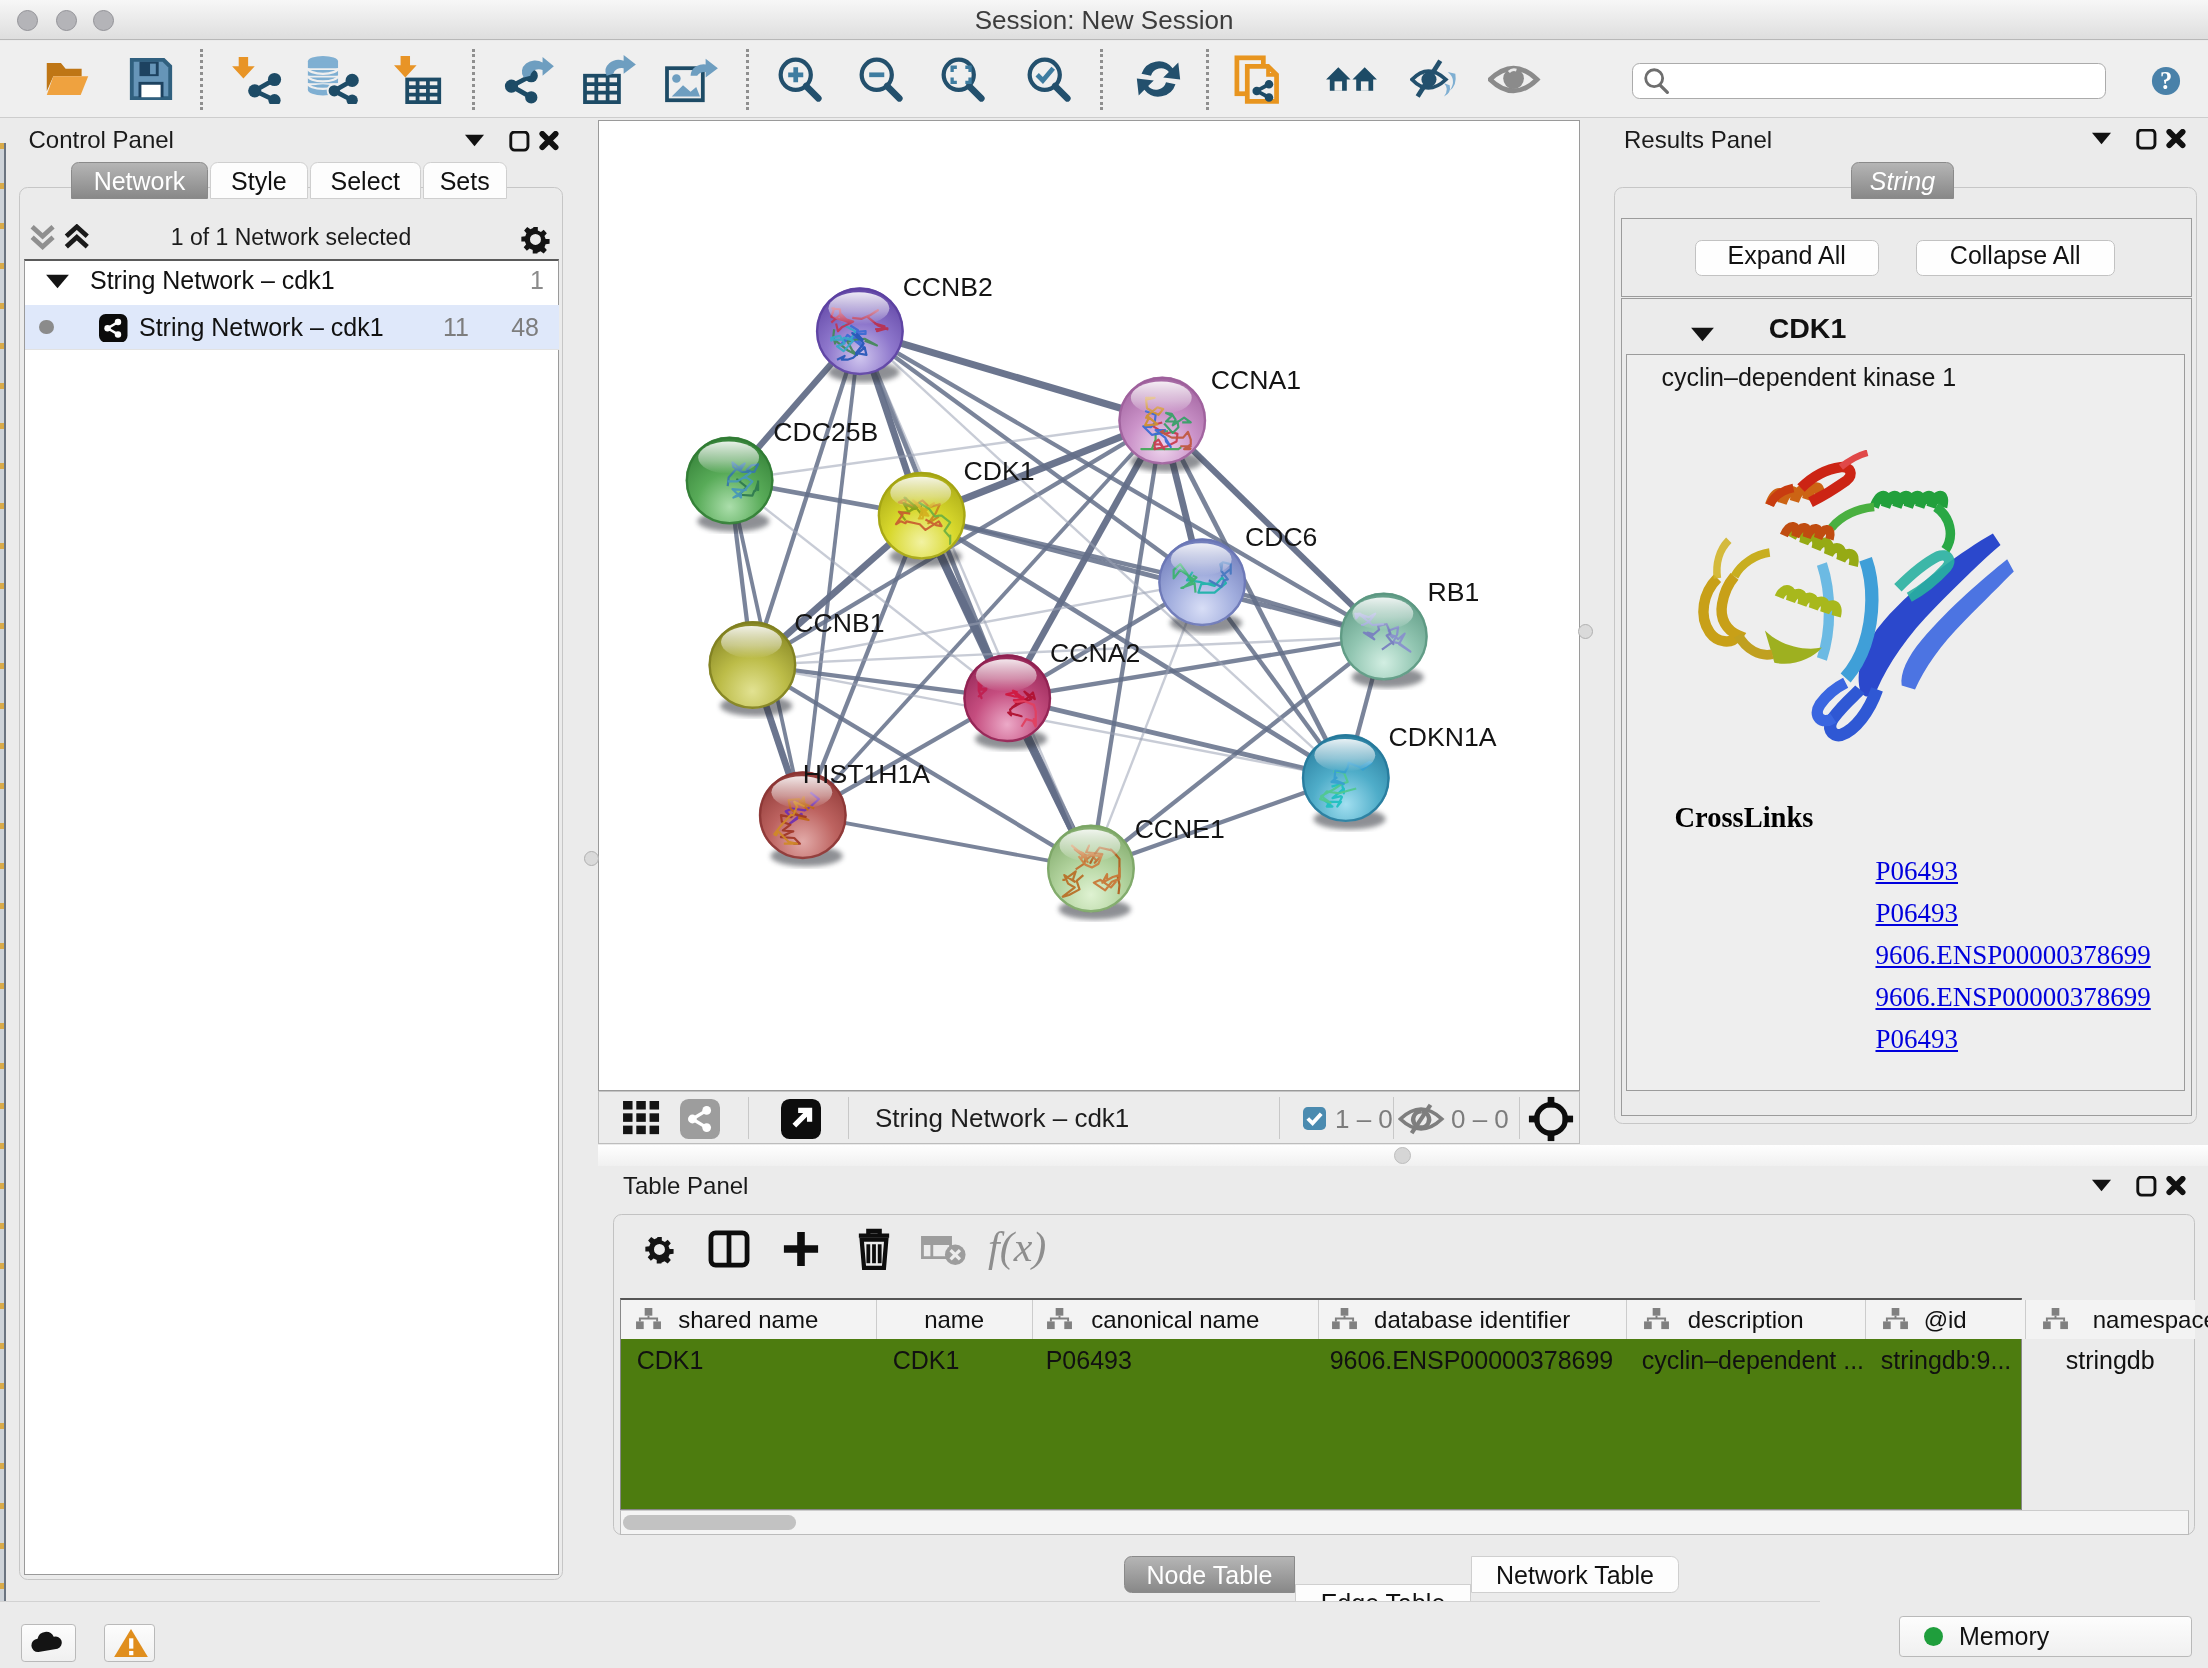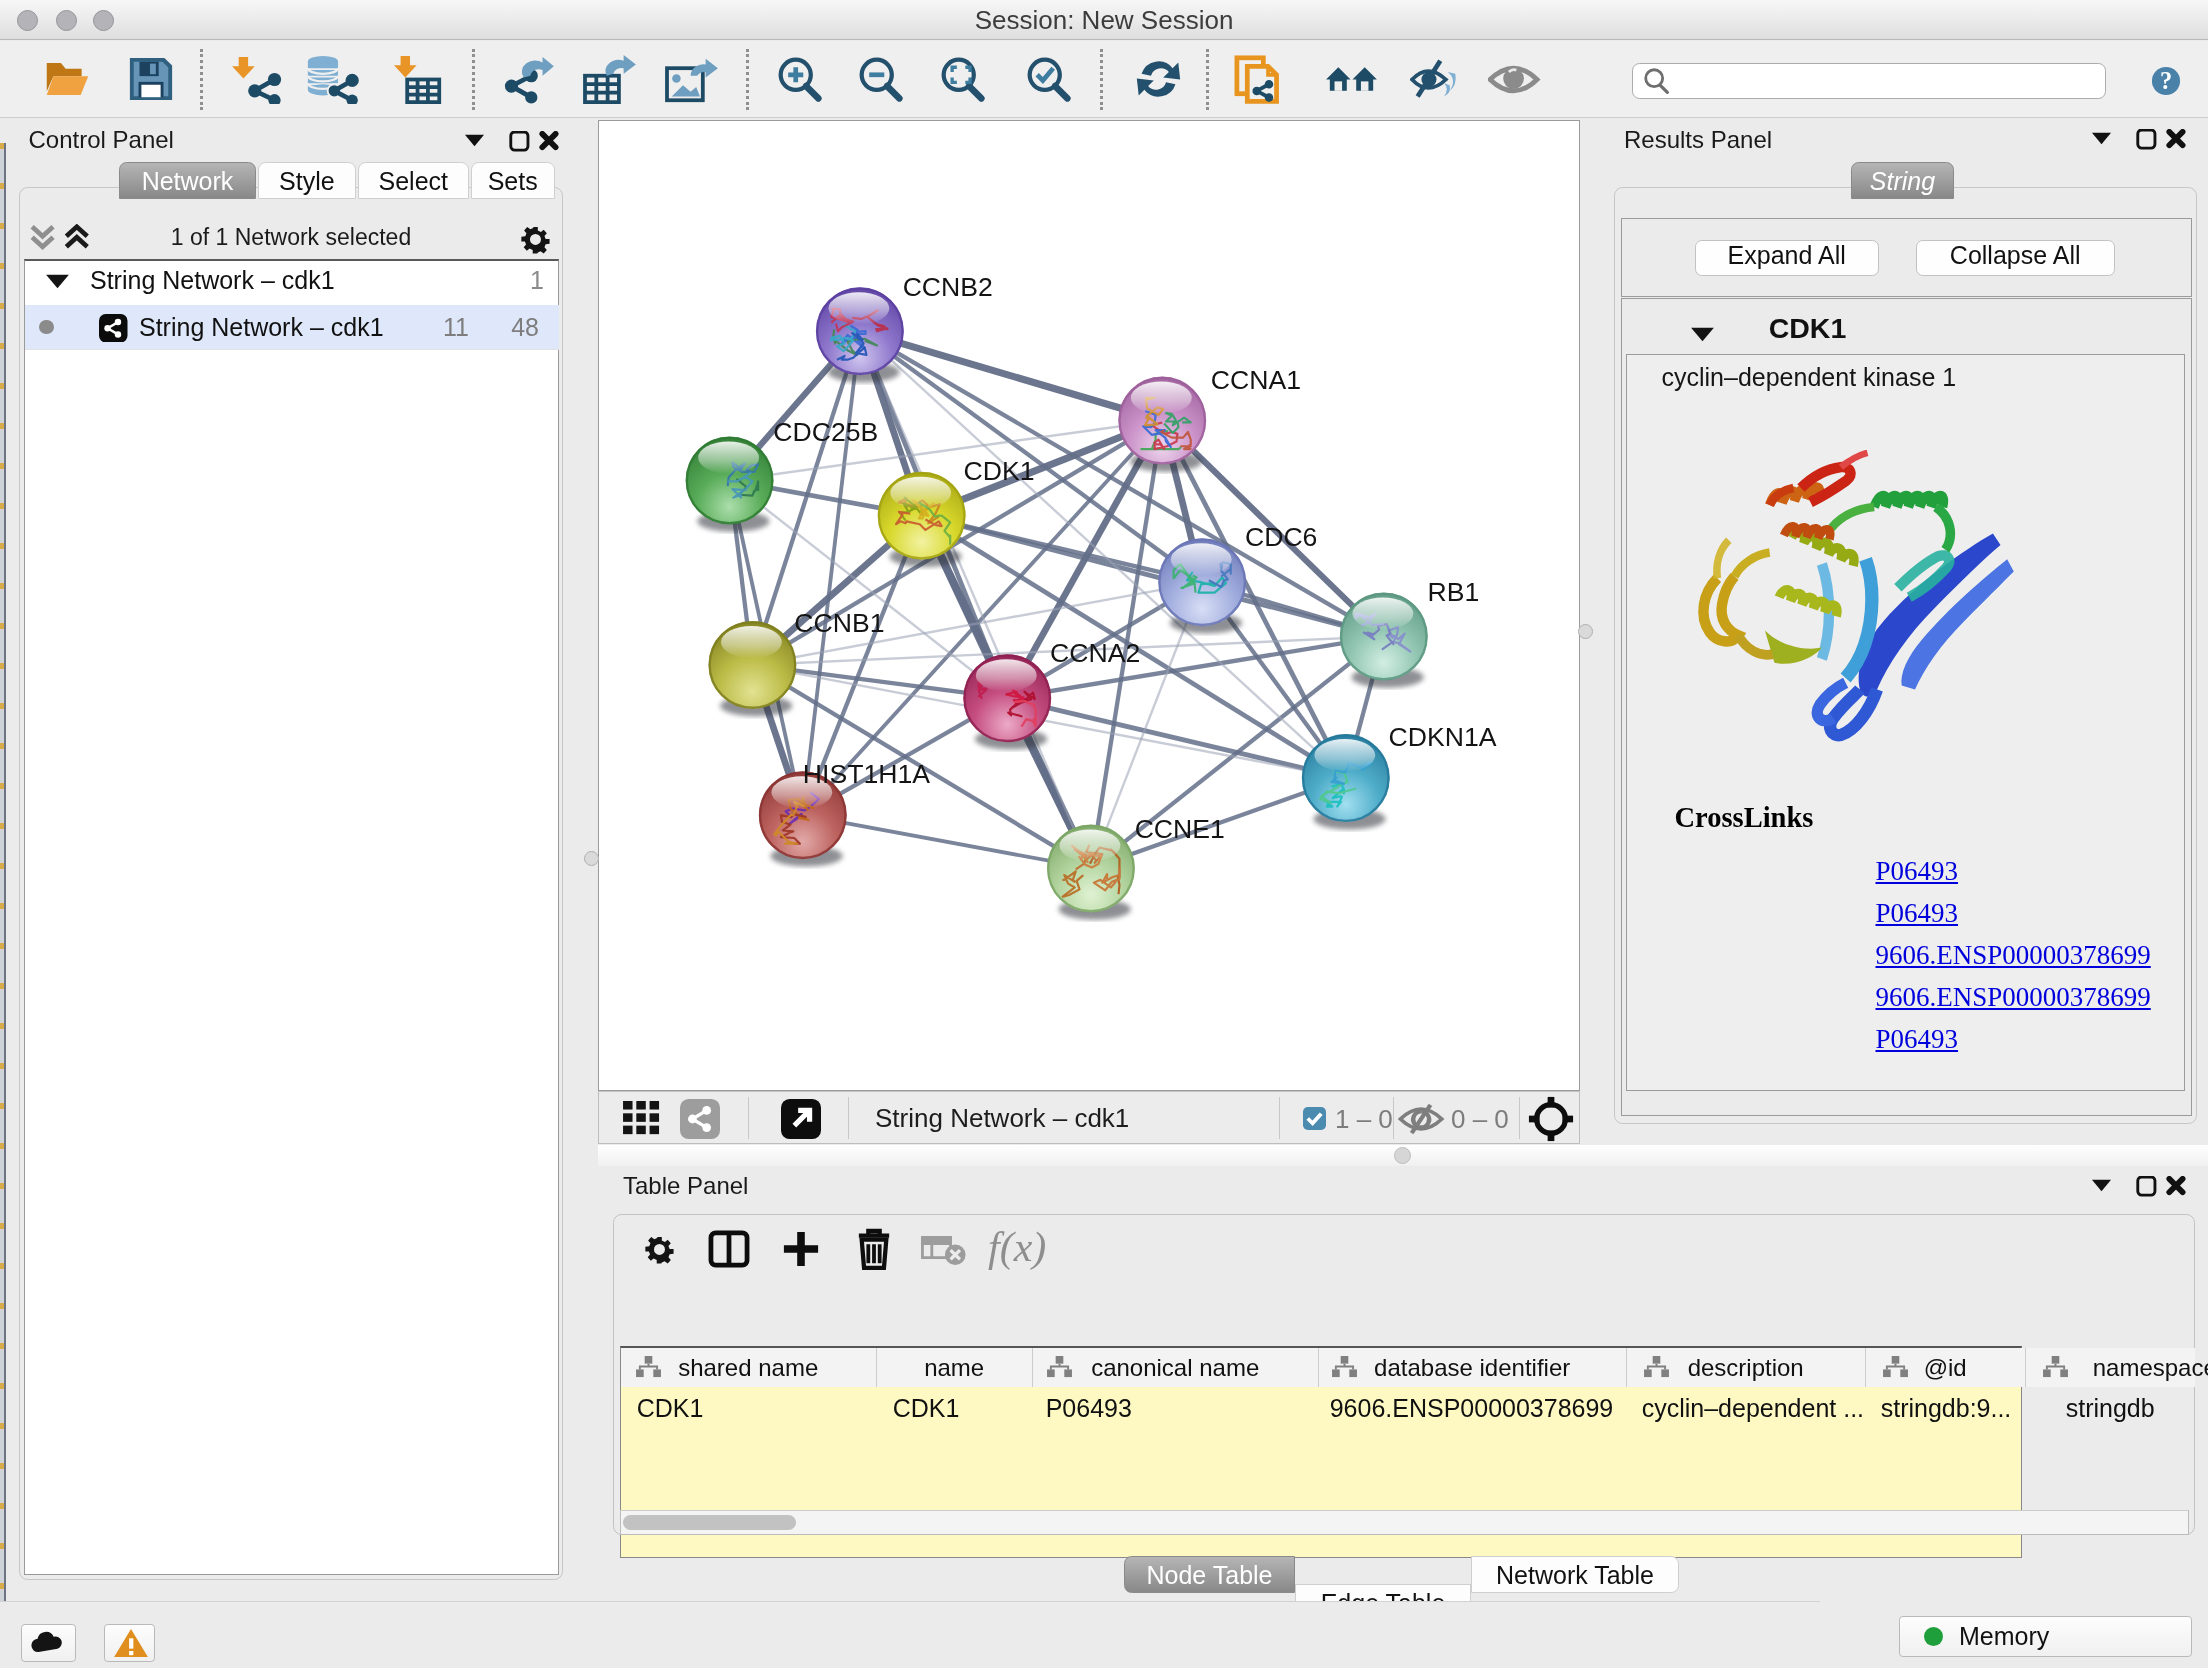--- a/index.html
+++ b/index.html
@@ -38,22 +38,22 @@
 .nsep { position:absolute; top:4.8px; height:42px; width:1px; background:#c8c8c8; }
 
 #rp-inner { left:1614px; top:187px; width:583px; height:937px; background:#ebebeb;
   border:1px solid #c6c6c6; border-radius:8.6px; }
 .rsub { position:absolute; left:5.7px; width:571px; border:1px solid #9b9b9b; }
 .rbtn { position:absolute; top:21px; height:36px; background:#fefefe; border:1px solid #c2c2c2;
   border-radius:6.7px; font-size:25px; color:#111; text-align:center; }
 
 #tp-inner { left:613px; top:1214px; width:1582px; height:321px; background:#ebebeb;
   border:1px solid #c2c2c2; border-radius:8.6px; }
-#tp-table { position:absolute; left:5.7px; top:83px; width:1402px; height:212px; background:#fef9c3;
-  border:1px solid #888; border-top:2.9px solid #555;margin-top:48px; }
+#tp-table { position:absolute; left:5.7px; top:83px; width:1402px; height:212px; background:#4d7c0f;
+  border:1px solid #888; border-top:2.9px solid #555; }
 .th { position:absolute; top:0; height:39px; background:#f3f3f3; border-right:1px solid #cccccc;
   font-size:24px; color:#111; text-align:center; line-height:39px; }
 .td { position:absolute; top:40px; height:40px; font-size:25px; color:#111; line-height:40px; }
 
 .btab { position:absolute; top:1556px; height:37px; line-height:37px; text-align:center;
   font-size:25px; background:#fdfdfd; border:1px solid #cfcfcf; color:#111; }
 
 #statusbar { left:0; top:1601px; width:1820px; height:68px; background:#ebebeb; border-top:1.9px solid #d2d2d2; }
 .sbtn { position:absolute; background:linear-gradient(#fdfdfd,#f0f0f0); border:1.9px solid #b9b9b9; border-radius:3.8px; }
 a.lnk { color:#0000dd; text-decoration:underline; }
@@ -215,21 +215,21 @@
   background:repeating-linear-gradient(180deg,#d9ab4a 0 5.7px,#ced3d9 5.7px 40px);"></div>
 <div class="abs" style="left:3.8px; top:143px; width:1.9px; height:1526px; background:#6b7480;"></div>
 
 <div class="abs ptitle" style="left:28.5px; top:126px;">Control Panel</div>
 <svg class="abs" style="left:464px; top:131px;" width="105" height="21" viewBox="0 0 110 22">
   <path d="M1,4 L21,4 L11,16 Z" fill="#111"></path>
   <rect x="49" y="1" width="18" height="19" rx="4" fill="none" stroke="#111" stroke-width="3"></rect>
   <path d="M82,3 L96,17 M96,3 L82,17" stroke="#111" stroke-width="6" stroke-linecap="round"></path>
 </svg>
 <div class="tabrow" style="left:71px; top:162px;">
-  <div class="tab sel" style="width:137px;margin-left:48px;">Network</div>
+  <div class="tab sel" style="width:137px;">Network</div>
   <div class="tab" style="width:98px;">Style</div>
   <div class="tab" style="width:111px;">Select</div>
   <div class="tab" style="width:84px;">Sets</div>
 </div>
 <div id="cp-inner" class="abs"></div>
 <svg class="abs" style="left:30px; top:224px;" width="67" height="28.5" viewBox="0 0 70 30">
   <path d="M2,3 L13,13 L24,3 M2,14 L13,24 L24,14" fill="none" stroke="#8f8f8f" stroke-width="5"></path>
   <path d="M38,13 L49,3 L60,13 M38,24 L49,14 L60,24" fill="none" stroke="#1a1a1a" stroke-width="5"></path>
 </svg>
 <div class="abs" style="left:101px; top:224px; width:380px; text-align:center; font-size:23px; color:#1b1b1b;">1 of 1 Network selected</div>

